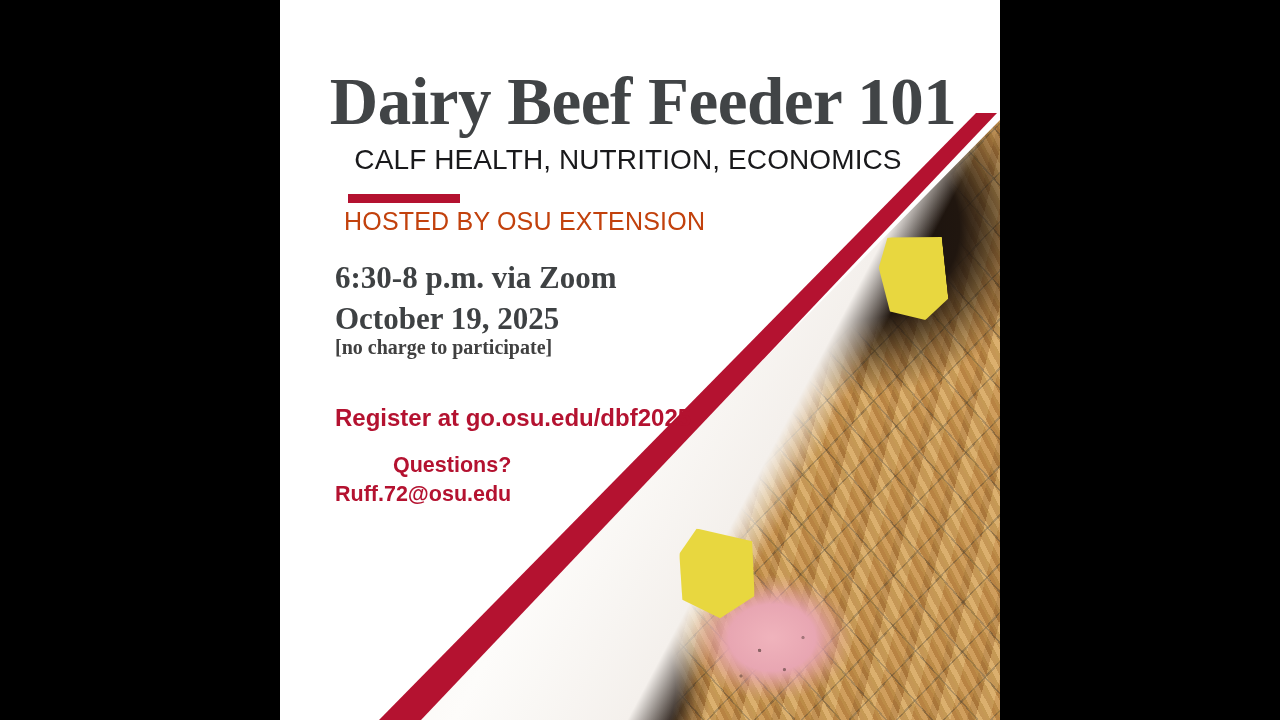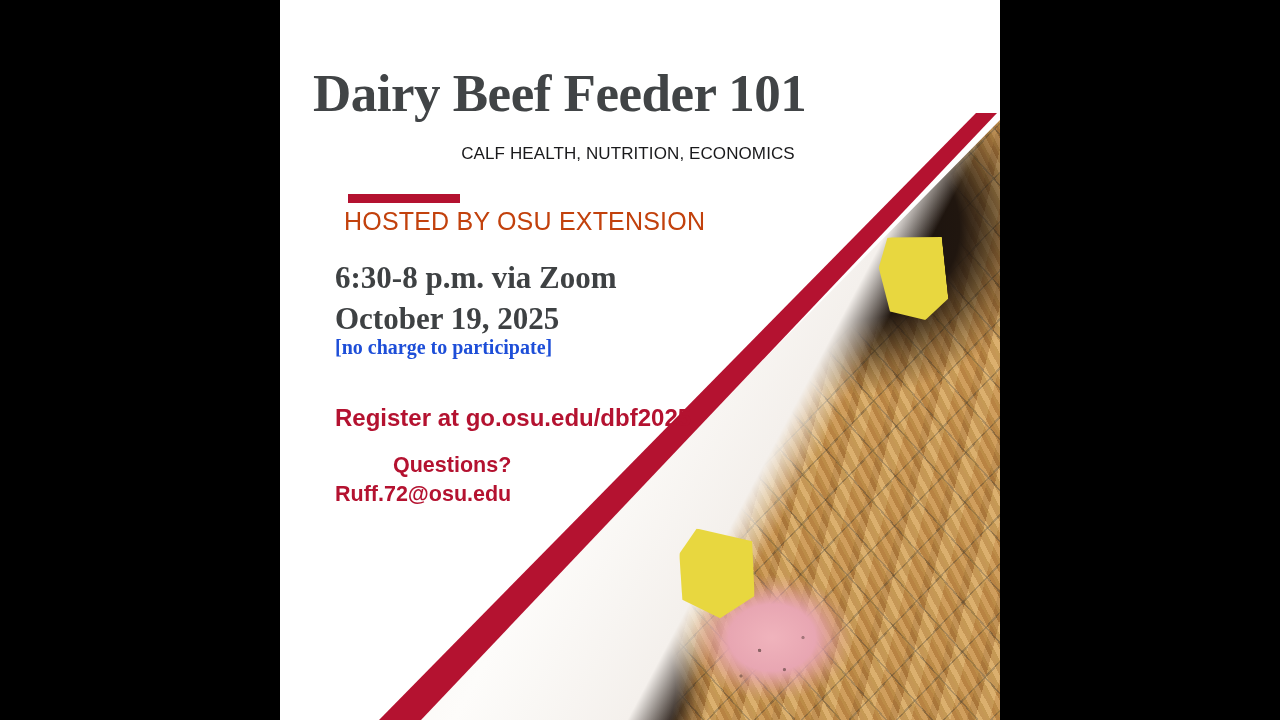--- a/index.html
+++ b/index.html
@@ -120,33 +120,34 @@
   
   .content { position: absolute; inset: 0; z-index: 20; }
 
   .title {
     position: absolute;
     left: 33px;
     top: 66px;
     width: 660px;
     font-family: "Liberation Serif", "DejaVu Serif", serif;
     font-weight: bold;
-    font-size: 53px;
+    font-size: 67px;
     line-height: 1.05;
     letter-spacing: -0.5px;
     color: #414446;
+    text-align: center;
     white-space: nowrap;
   }
   .subtitle {
     position: absolute;
     left: 33px;
     top: 144px;
     width: 630px;
     text-align: center;
-    font-size: 17px;
+    font-size: 28px;
     font-weight: 500;
     letter-spacing: 0.1px;
     color: #19191b;
     white-space: nowrap;
   }
   .accent-bar {
     position: absolute;
     left: 68px;
     top: 194px;
     width: 112px;
@@ -175,21 +176,21 @@
     white-space: nowrap;
   }
   .when-line { display: block; }
   .nocharge {
     position: absolute;
     left: 55px;
     top: 336px;
     font-family: "Liberation Serif", "DejaVu Serif", serif;
     font-weight: bold;
     font-size: 20px;
-    color: #1d4ed8;
+    color: #404040;
     white-space: nowrap;
   }
   .register {
     position: absolute;
     left: 55px;
     top: 404px;
     font-size: 24px;
     font-weight: bold;
     color: #b41230;
     white-space: nowrap;

